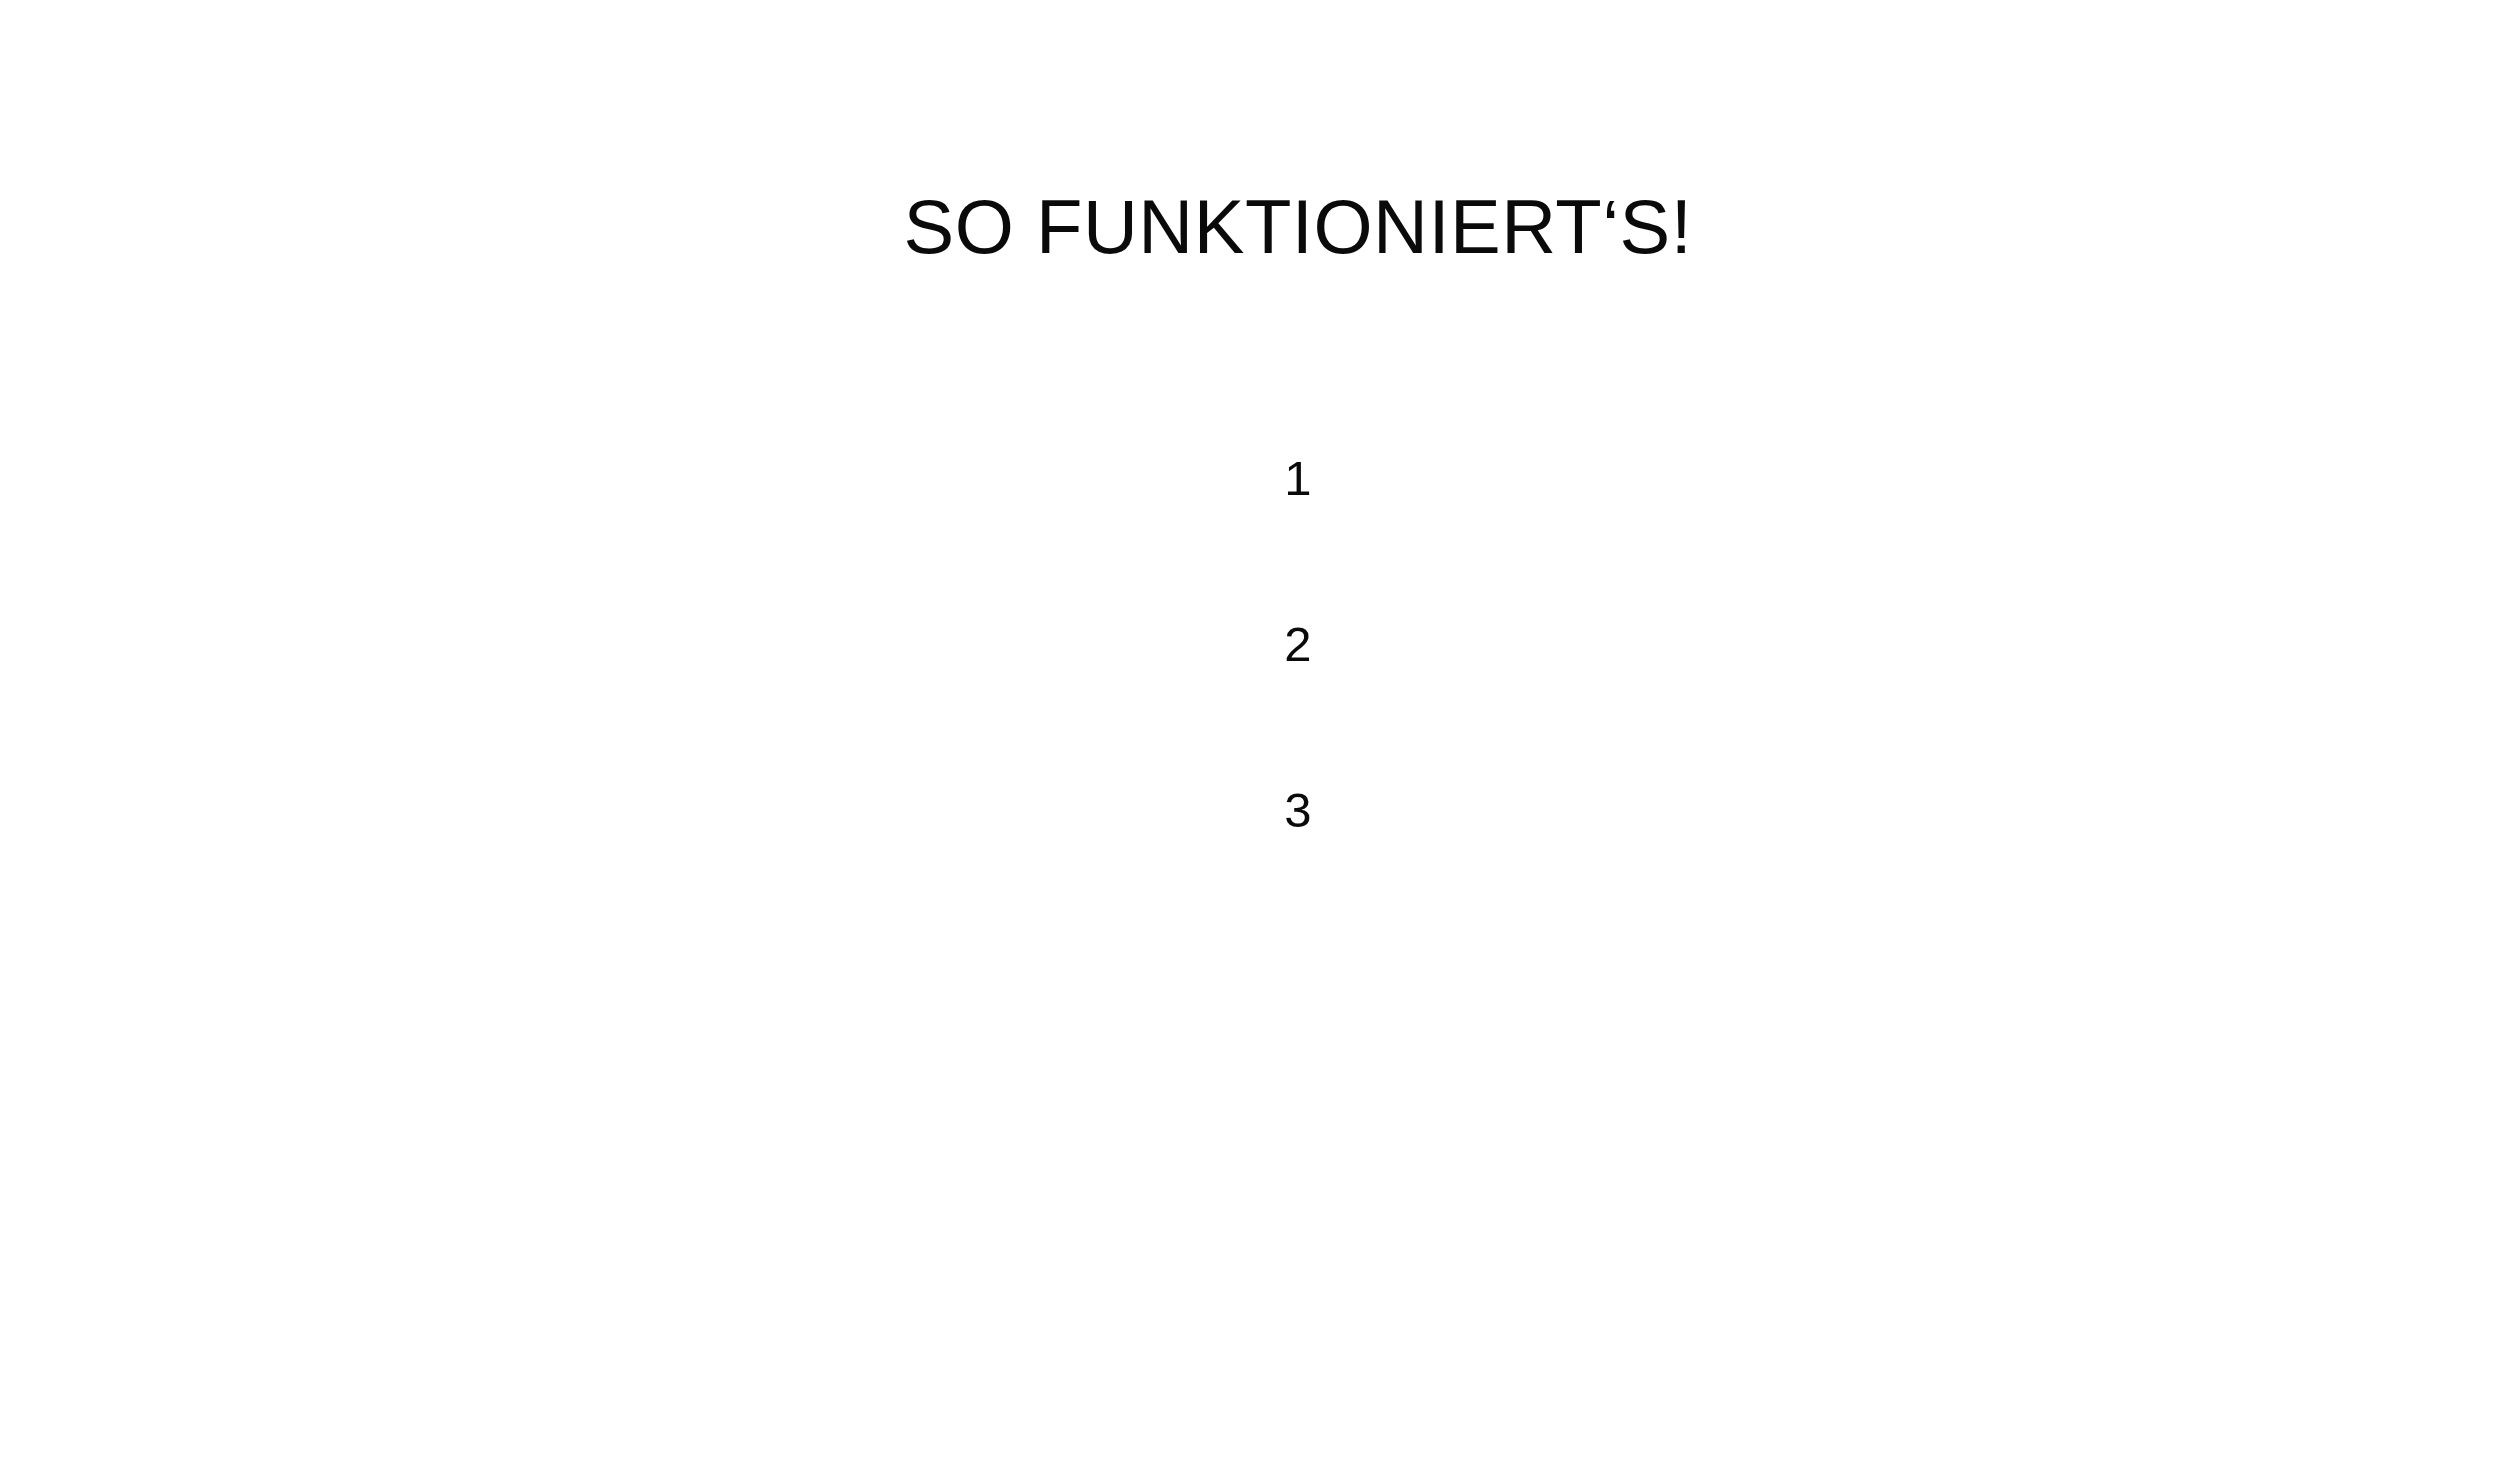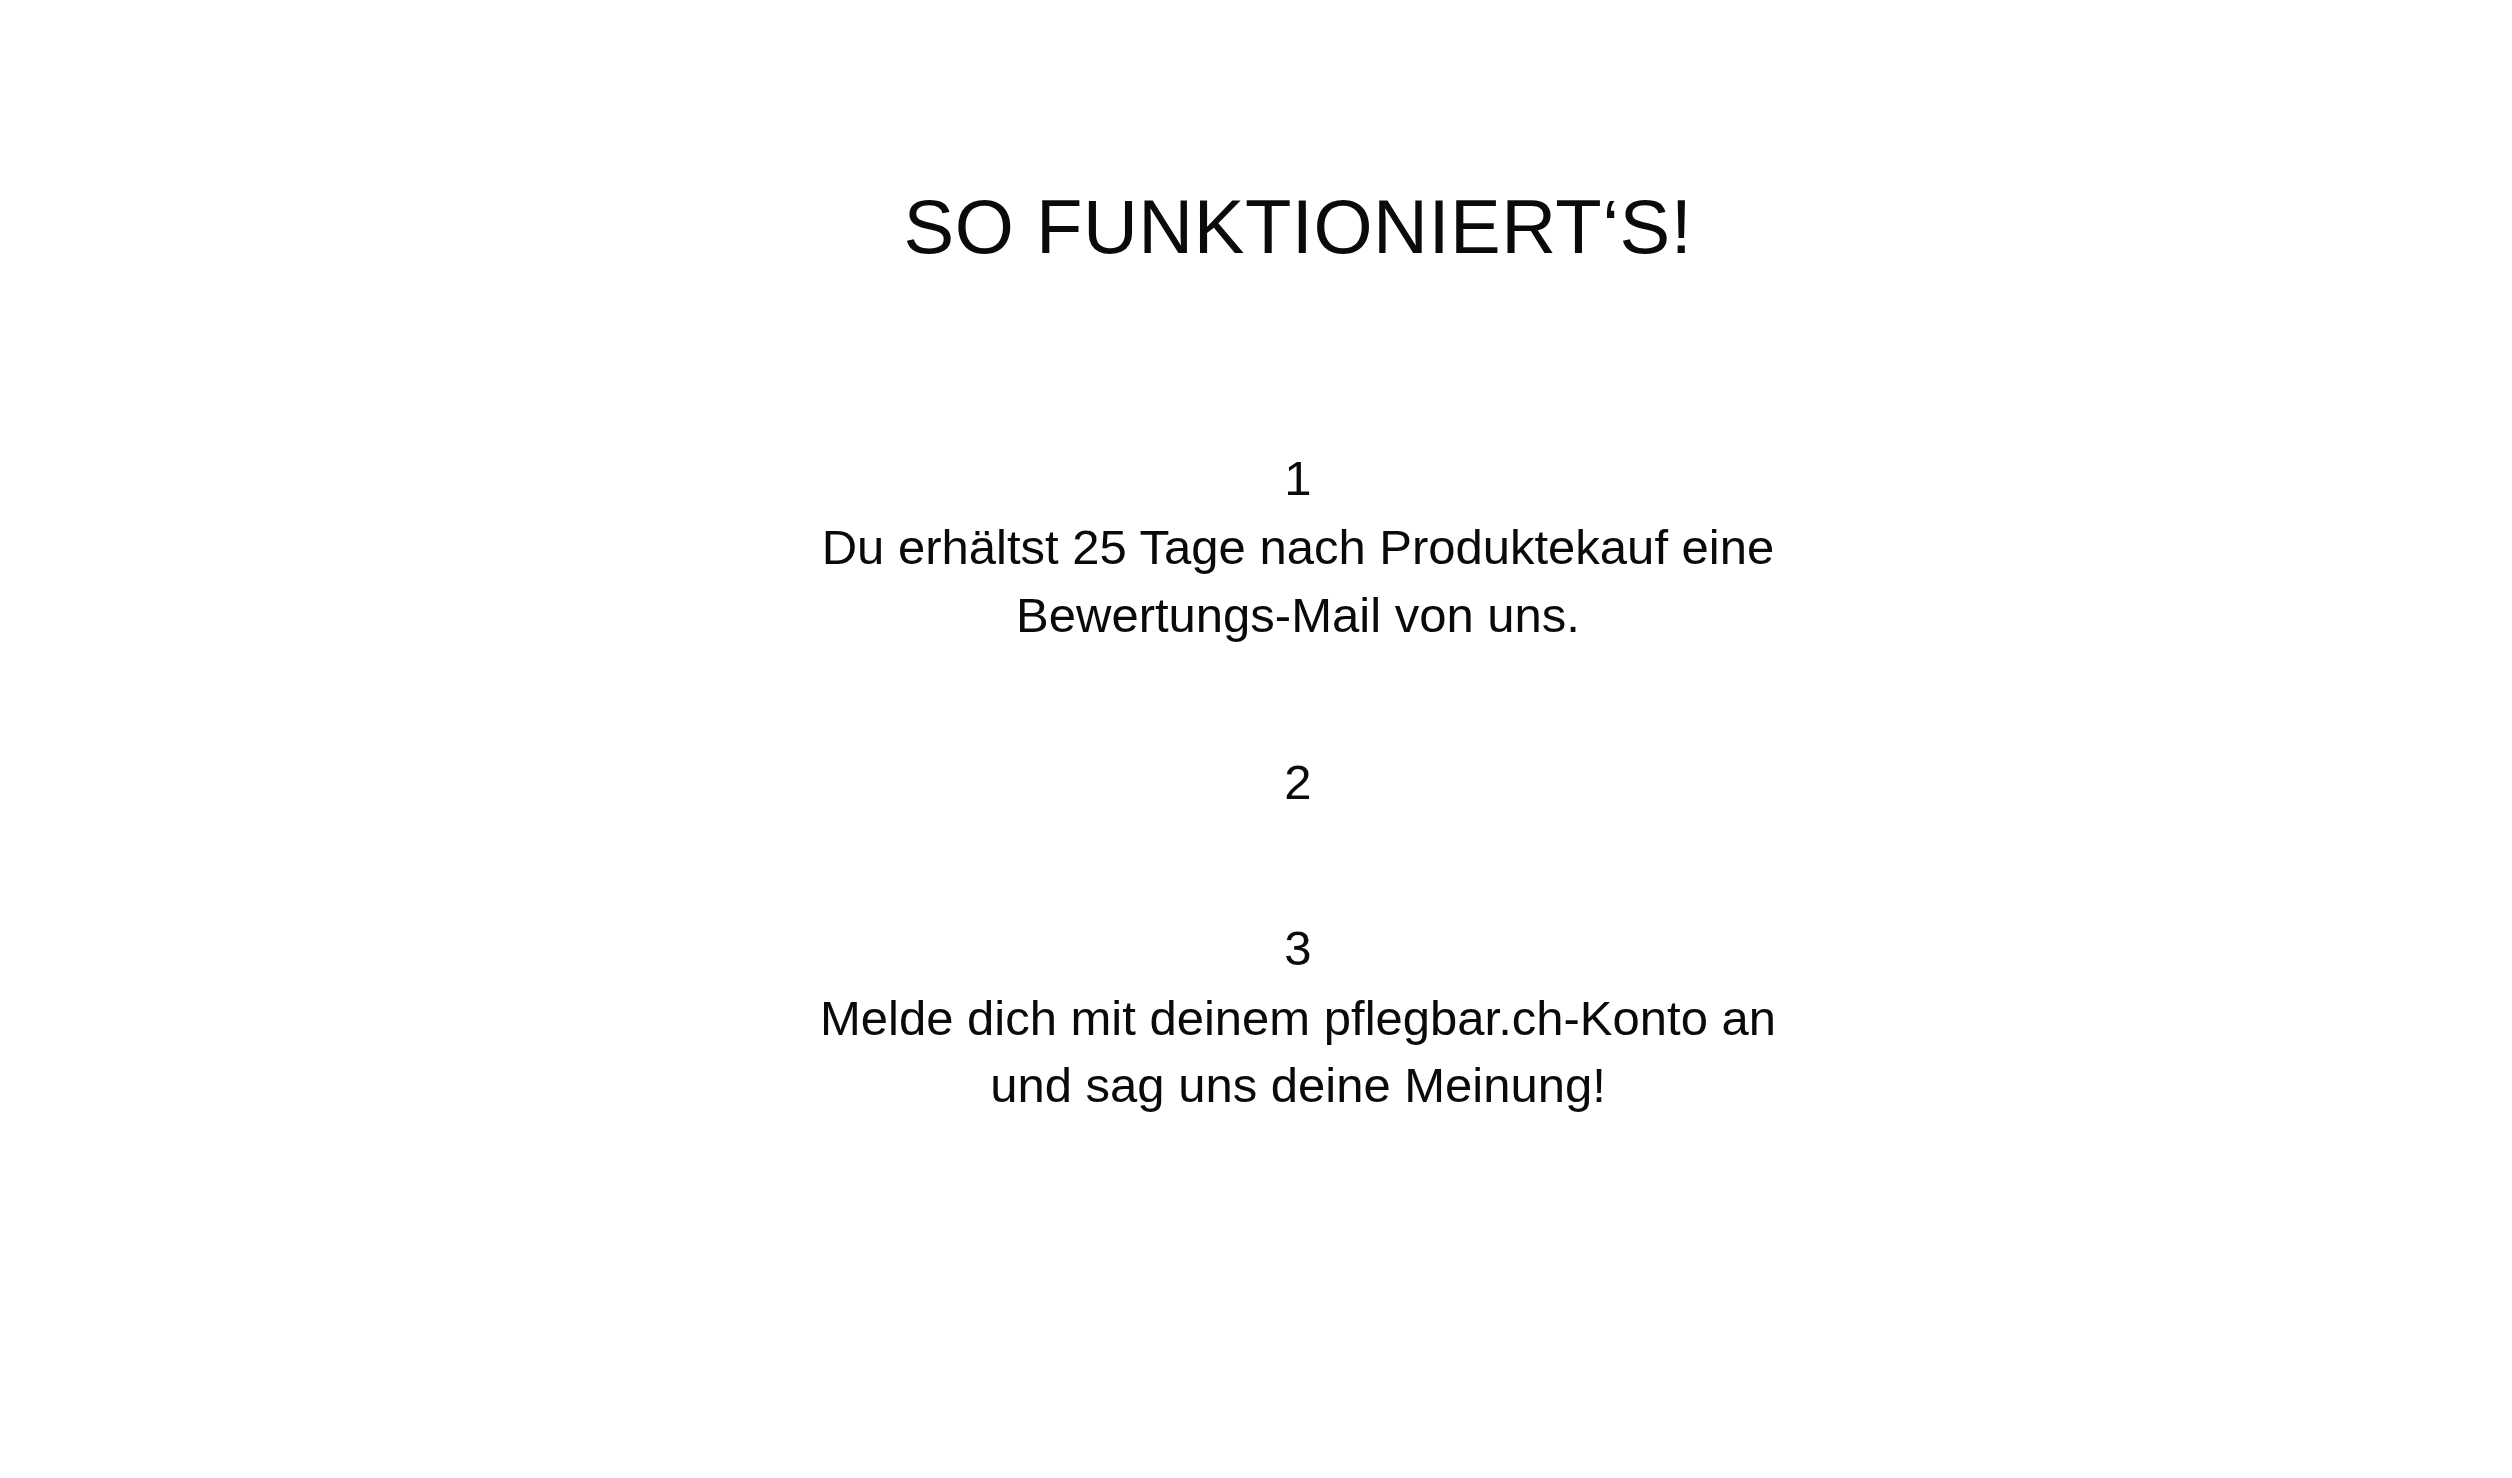--- a/index.html
+++ b/index.html
@@ -88,30 +88,26 @@
 
 <div class="page">
   <div class="content">
 
     <h1 class="headline">SO FUNKTIONIERT‘S!</h1>
 
     <div class="steps">
 
       <div class="step">
         <div class="step-number">1</div>
-        <div class="step-text">Du erhältst 25 Tage nach Produktekauf eine
-Bewertungs-Mail von uns.</div>
       </div>
 
       <div class="step">
         <div class="step-number">2</div>
       </div>
 
       <div class="step">
         <div class="step-number">3</div>
-        <div class="step-text">Melde dich mit deinem pflegbar.ch-Konto an
-und sag uns deine Meinung!</div>
       </div>
 
     </div>
   </div>
 </div>
 
 
 </body></html>

